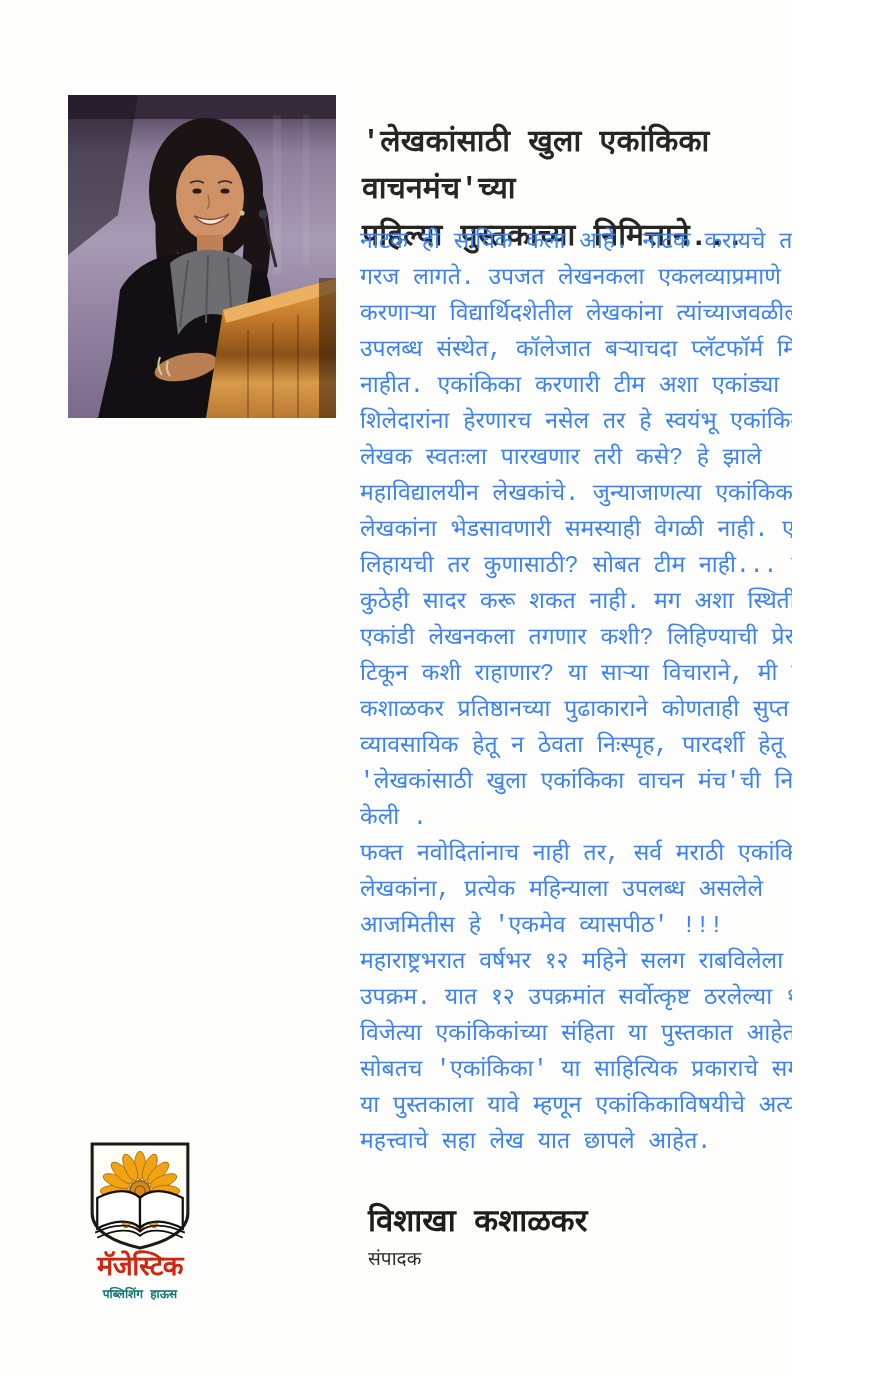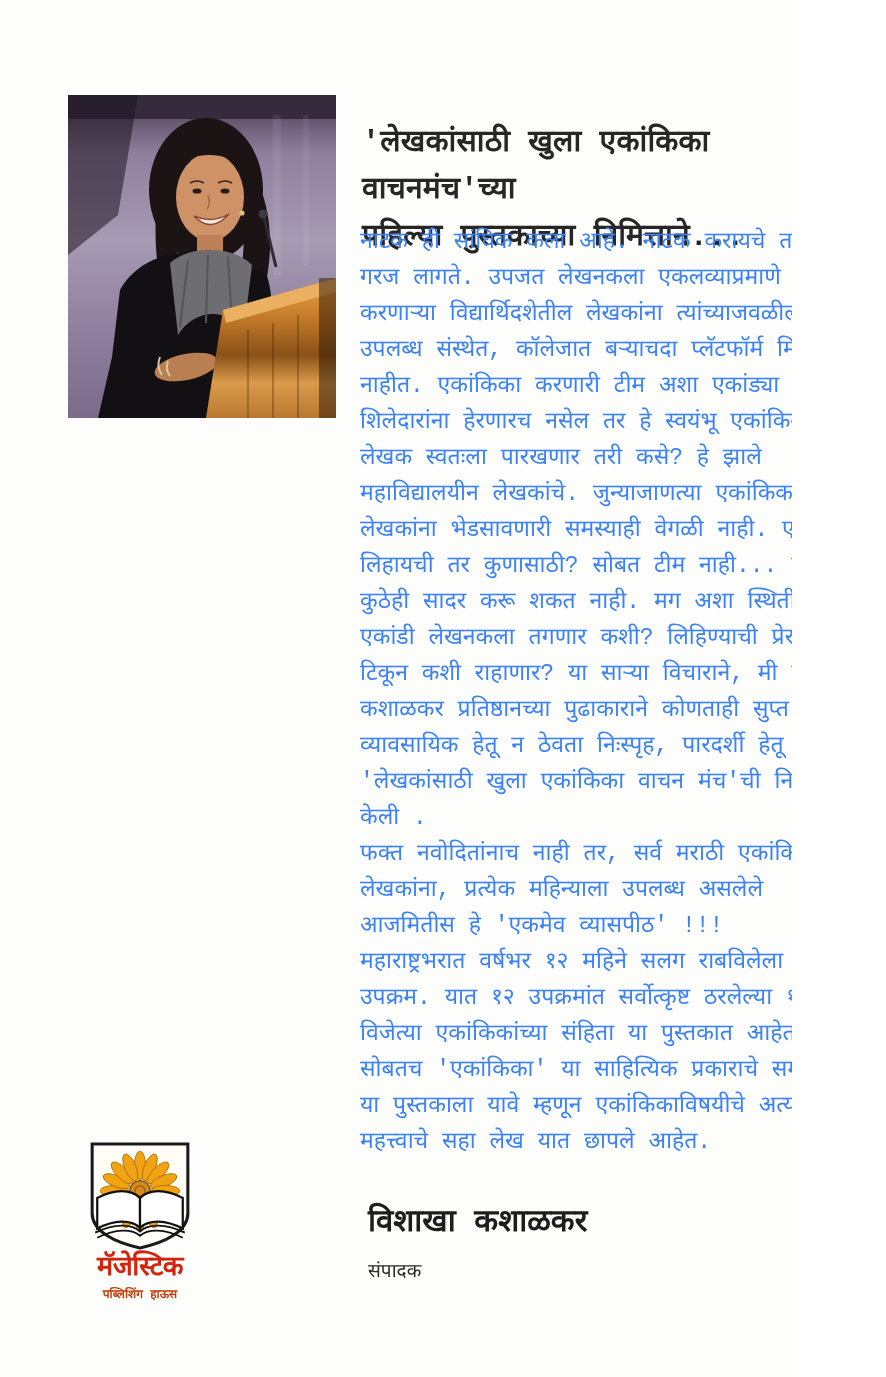--- a/index.html
+++ b/index.html
@@ -18,25 +18,25 @@
     font-size:30px; font-weight:bold; line-height:47px;
     color:#262626; white-space:pre-line; letter-spacing:.2px;
   }
   .body-text {
     position:absolute; left:360px; top:224px; width:522px;
     font-size:23px; line-height:36px; color:#3b82f6;
     white-space:pre-line;
   }
   .signature { position:absolute; left:368px; top:1204px; }
   .signature-name { font-size:31px; font-weight:bold; color:#1d1d1d; line-height:1.2; }
-  .signature-role { font-size:19px; color:#2a2a2a; margin-top:16px; }
+  .signature-role { font-size:19px; color:#2a2a2a; margin-top:4px; }
   .logo { position:absolute; left:58px; top:1140px; width:164px; text-align:center; }
   .logo svg { display:block; margin:0 auto; }
   .logo-name { color:#d2250f; font-weight:bold; font-size:27px; line-height:1.05; margin-top:2px; letter-spacing:-0.5px; }
-  .logo-sub  { color:#c2410c; font-size:12px; font-weight:bold; margin-top:3px; }
+  .logo-sub  { color:#0f766e; font-size:12px; font-weight:bold; margin-top:3px; }
 </style>
 </head>
 <body>
 
 <div class="page">
 
   <div class="photo">
     <svg viewBox="0 0 268 323" preserveAspectRatio="none">
       <defs>
         <linearGradient id="bgGrad" x1="0" y1="0" x2="0" y2="1">

